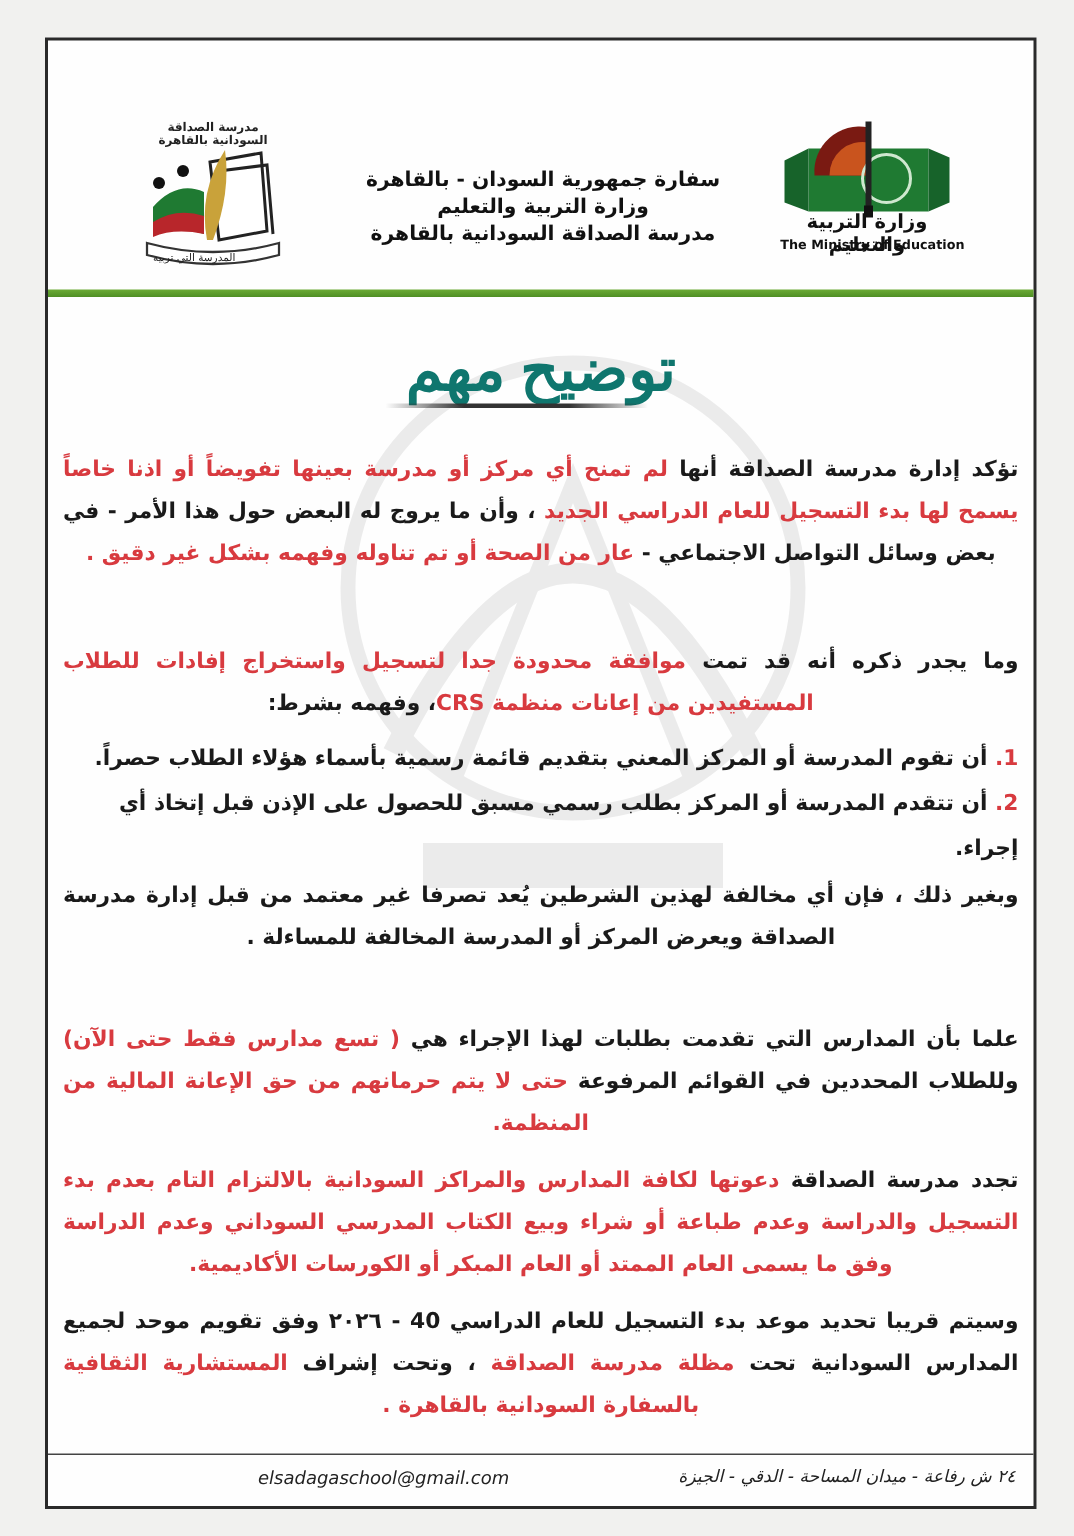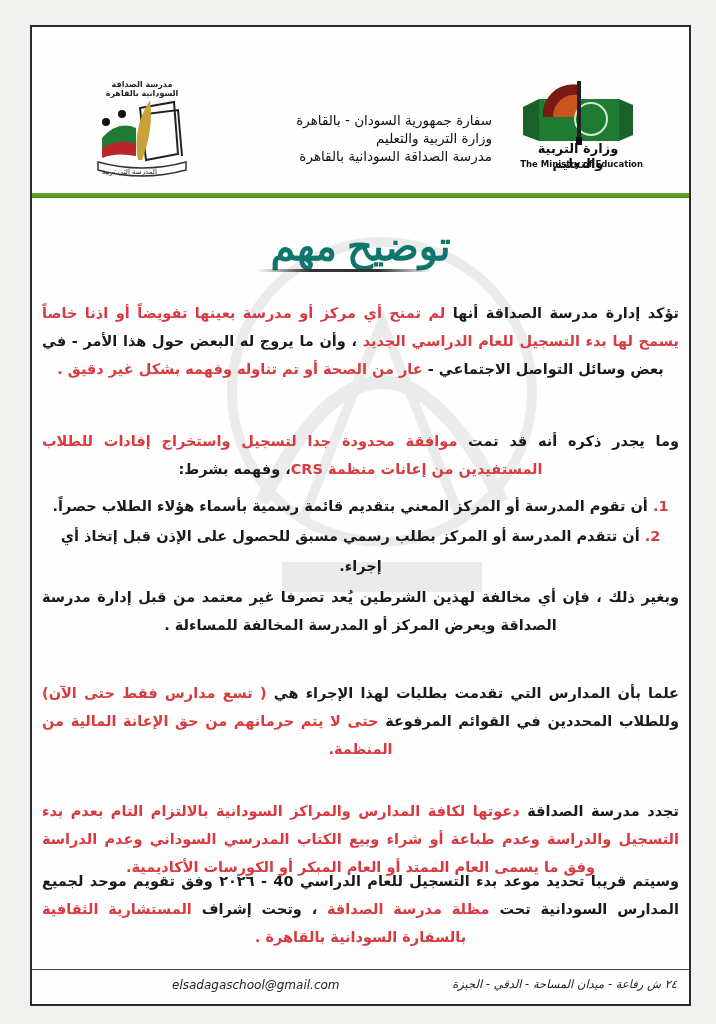--- a/index.html
+++ b/index.html
@@ -12,22 +12,22 @@
     background: #fefefe; border: 2px solid #2a2a2a; box-sizing: border-box;
   }
   .watermark {
     position: absolute; left: 170px; top: 175px; width: 360px; height: 420px;
     opacity: 0.07; pointer-events: none;
   }
   .header { position: absolute; left: 0; top: 0; width: 100%; height: 170px; }
   .logo-ministry { position: absolute; right: 46px; top: 50px; width: 130px; height: 100px; }
   .logo-school { position: absolute; left: 60px; top: 45px; width: 100px; height: 120px; }
   .header-text {
-    position: absolute; left: 200px; width: 260px; top: 84px; direction: rtl;
-    font-weight: normal; font-size: 13.5px; line-height: 18px; color: #111;
+    position: absolute; left: 200px; width: 260px; top: 84px; text-align: center; direction: rtl;
+    font-weight: bold; font-size: 13.5px; line-height: 18px; color: #111;
   }
   .green-bar {
     position: absolute; left: 0; top: 166px; width: 100%; height: 5px;
     background: linear-gradient(#6cab36, #4f8f24);
   }
   .title {
     position: absolute; left: 0; right: 0; top: 196px; text-align: center;
     color: #0f766e; font-weight: bold; font-size: 40px; direction: rtl;
     font-family: Liberation Serif, serif;
   }
@@ -35,21 +35,21 @@
     position: absolute; left: 225px; width: 175px; top: 242px; height: 3px;
     background: linear-gradient(90deg, rgba(0,0,0,0), #333 30%, #333 70%, rgba(0,0,0,0));
   }
   .para {
     position: absolute; left: 10px; right: 10px; direction: rtl; text-align: center;
     font-size: 14.5px; line-height: 28px; color: #1a1a1a; font-weight: bold;
   }
   .para.justify { text-align: justify; text-align-last: center; }
   .red { color: #d83a3f; }
   .list { position: absolute; left: 10px; right: 10px; direction: rtl; font-size: 14.5px; line-height: 30px; font-weight: bold; color: #1a1a1a; }
-  .list .item { text-align: center; }
+  .list .item { }
   .num { color: #d83a3f; }
   .footer-line { position: absolute; left: 0; right: 0; top: 942px; height: 1px; background: #444; }
   .footer-email {
     position: absolute; left: 140px; top: 951px; font-style: italic; font-size: 12px; color: #222;
     font-family: "DejaVu Sans", sans-serif;
   }
   .footer-address {
     position: absolute; right: 12px; top: 950px; direction: rtl; font-style: italic; font-size: 11.5px; color: #222;
   }
 </style>
@@ -123,21 +123,21 @@
   </div>
 
   <div class="para justify" style="top:556px;">
     <span>وبغير ذلك ، فإن أي مخالفة لهذين الشرطين يُعد تصرفا غير معتمد من قبل إدارة مدرسة الصداقة ويعرض المركز أو المدرسة المخالفة للمساءلة .</span>
   </div>
 
   <div class="para justify" style="top:652px;">
     <span>علما بأن المدارس التي تقدمت بطلبات لهذا الإجراء هي </span><span class="red">( تسع مدارس فقط حتى الآن)</span><span> وللطلاب المحددين في القوائم المرفوعة </span><span class="red">حتى لا يتم حرمانهم من حق الإعانة المالية من المنظمة.</span>
   </div>
 
-  <div class="para justify" style="top:746px;margin-top:24px;">
+  <div class="para justify" style="top:746px;">
     <span>تجدد مدرسة الصداقة </span><span class="red">دعوتها لكافة المدارس والمراكز السودانية بالالتزام التام بعدم بدء التسجيل والدراسة وعدم طباعة أو شراء وبيع الكتاب المدرسي السوداني وعدم الدراسة وفق ما يسمى العام الممتد أو العام المبكر أو الكورسات الأكاديمية.</span>
   </div>
 
   <div class="para justify" style="top:840px;">
     <span>وسيتم قريبا تحديد موعد بدء التسجيل للعام الدراسي 40 - ٢٠٢٦ وفق تقويم موحد لجميع المدارس السودانية تحت </span><span class="red">مظلة مدرسة الصداقة</span><span> ، وتحت إشراف </span><span class="red">المستشارية الثقافية بالسفارة السودانية بالقاهرة .</span>
   </div>
 
   <div class="footer-line"></div>
   <div class="footer-email">elsadagaschool@gmail.com</div>
   <div class="footer-address">٢٤ ش رفاعة - ميدان المساحة - الدقي - الجيزة</div>

